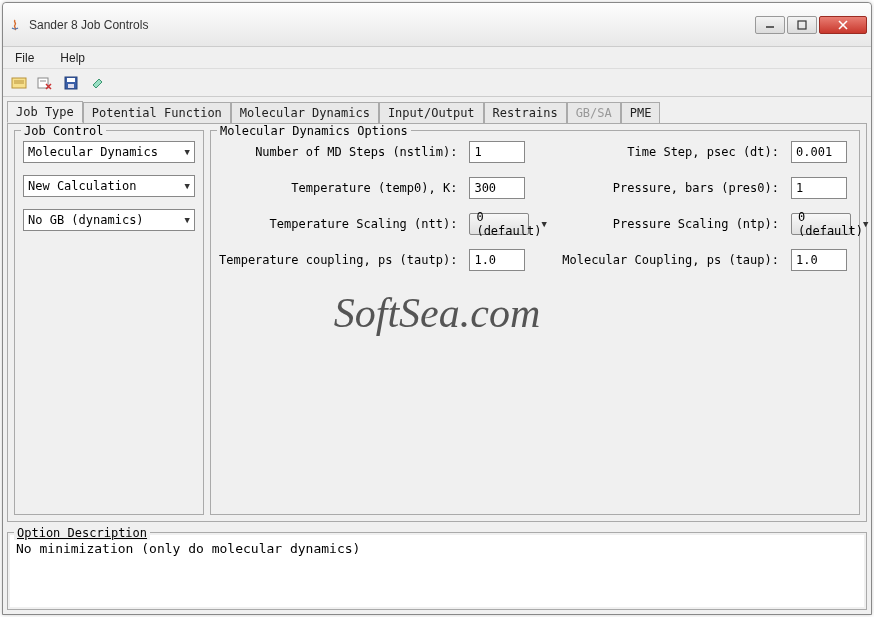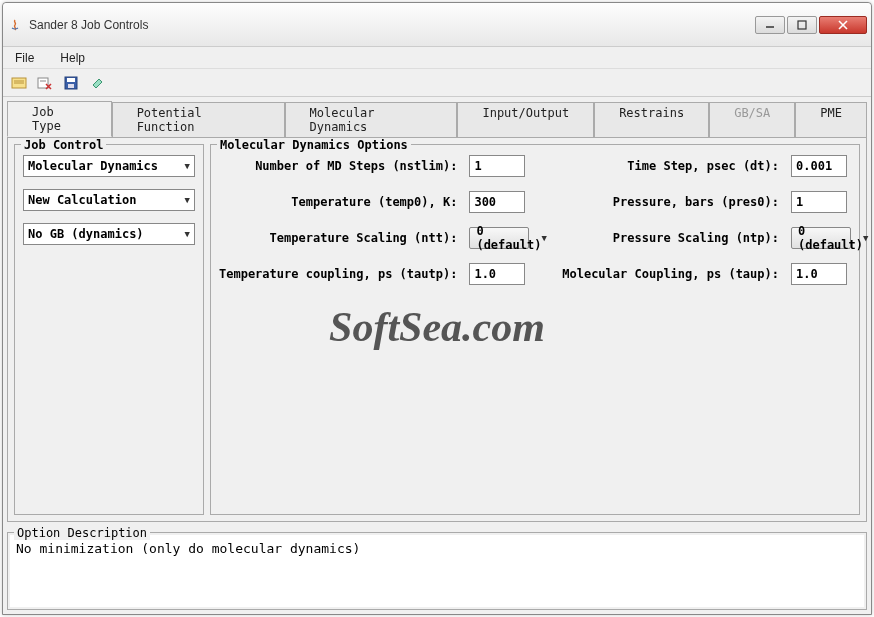--- a/index.html
+++ b/index.html
@@ -78,21 +78,21 @@
       width: 20px; height: 20px;
       display: flex; align-items: center; justify-content: center;
       border: 1px solid transparent;
     }
     .tabs-row {
       display: flex;
       background: #f0f0f0;
       padding: 4px 4px 0 4px;
     }
     .tab {
-      padding: 3px 24px;
+      padding: 3px 8px;
       font-family: "MS Gothic", monospace;
       font-size: 12px;
       background: #e8e8e8;
       border: 1px solid #aaa;
       border-bottom: none;
       margin-right: 0px;
       color: #222;
       position: relative;
       top: 1px;
     }
@@ -105,21 +105,20 @@
     .tab.disabled { color: #999; }
     .tab-content {
       flex: 1;
       border: 1px solid #aaa;
       margin: 0 4px 4px 4px;
       background: #f0f0f0;
       padding: 6px;
       display: flex;
       gap: 6px;
       position: relative;
-      font-weight: bold;
     }
     .fieldset {
       border: 1px solid #aaa;
       padding: 10px 8px 8px 8px;
       position: relative;
       background: #f0f0f0;
     }
     .fieldset-legend {
       position: absolute;
       top: -7px;
@@ -192,20 +191,21 @@
       pointer-events: none;
     }
     .bottom-legend {
       position: absolute;
       top: -7px;
       left: 6px;
       background: #f0f0f0;
       padding: 0 3px;
       font-family: "MS Gothic", monospace;
       font-size: 12px;
+      text-decoration: underline;
     }
     .bottom-wrap {
       margin: 6px 4px 4px 4px;
       position: relative;
       border: 1px solid #aaa;
       background: #f0f0f0;
       padding: 2px;
     }
     .bottom-inner {
       background: #fff;

